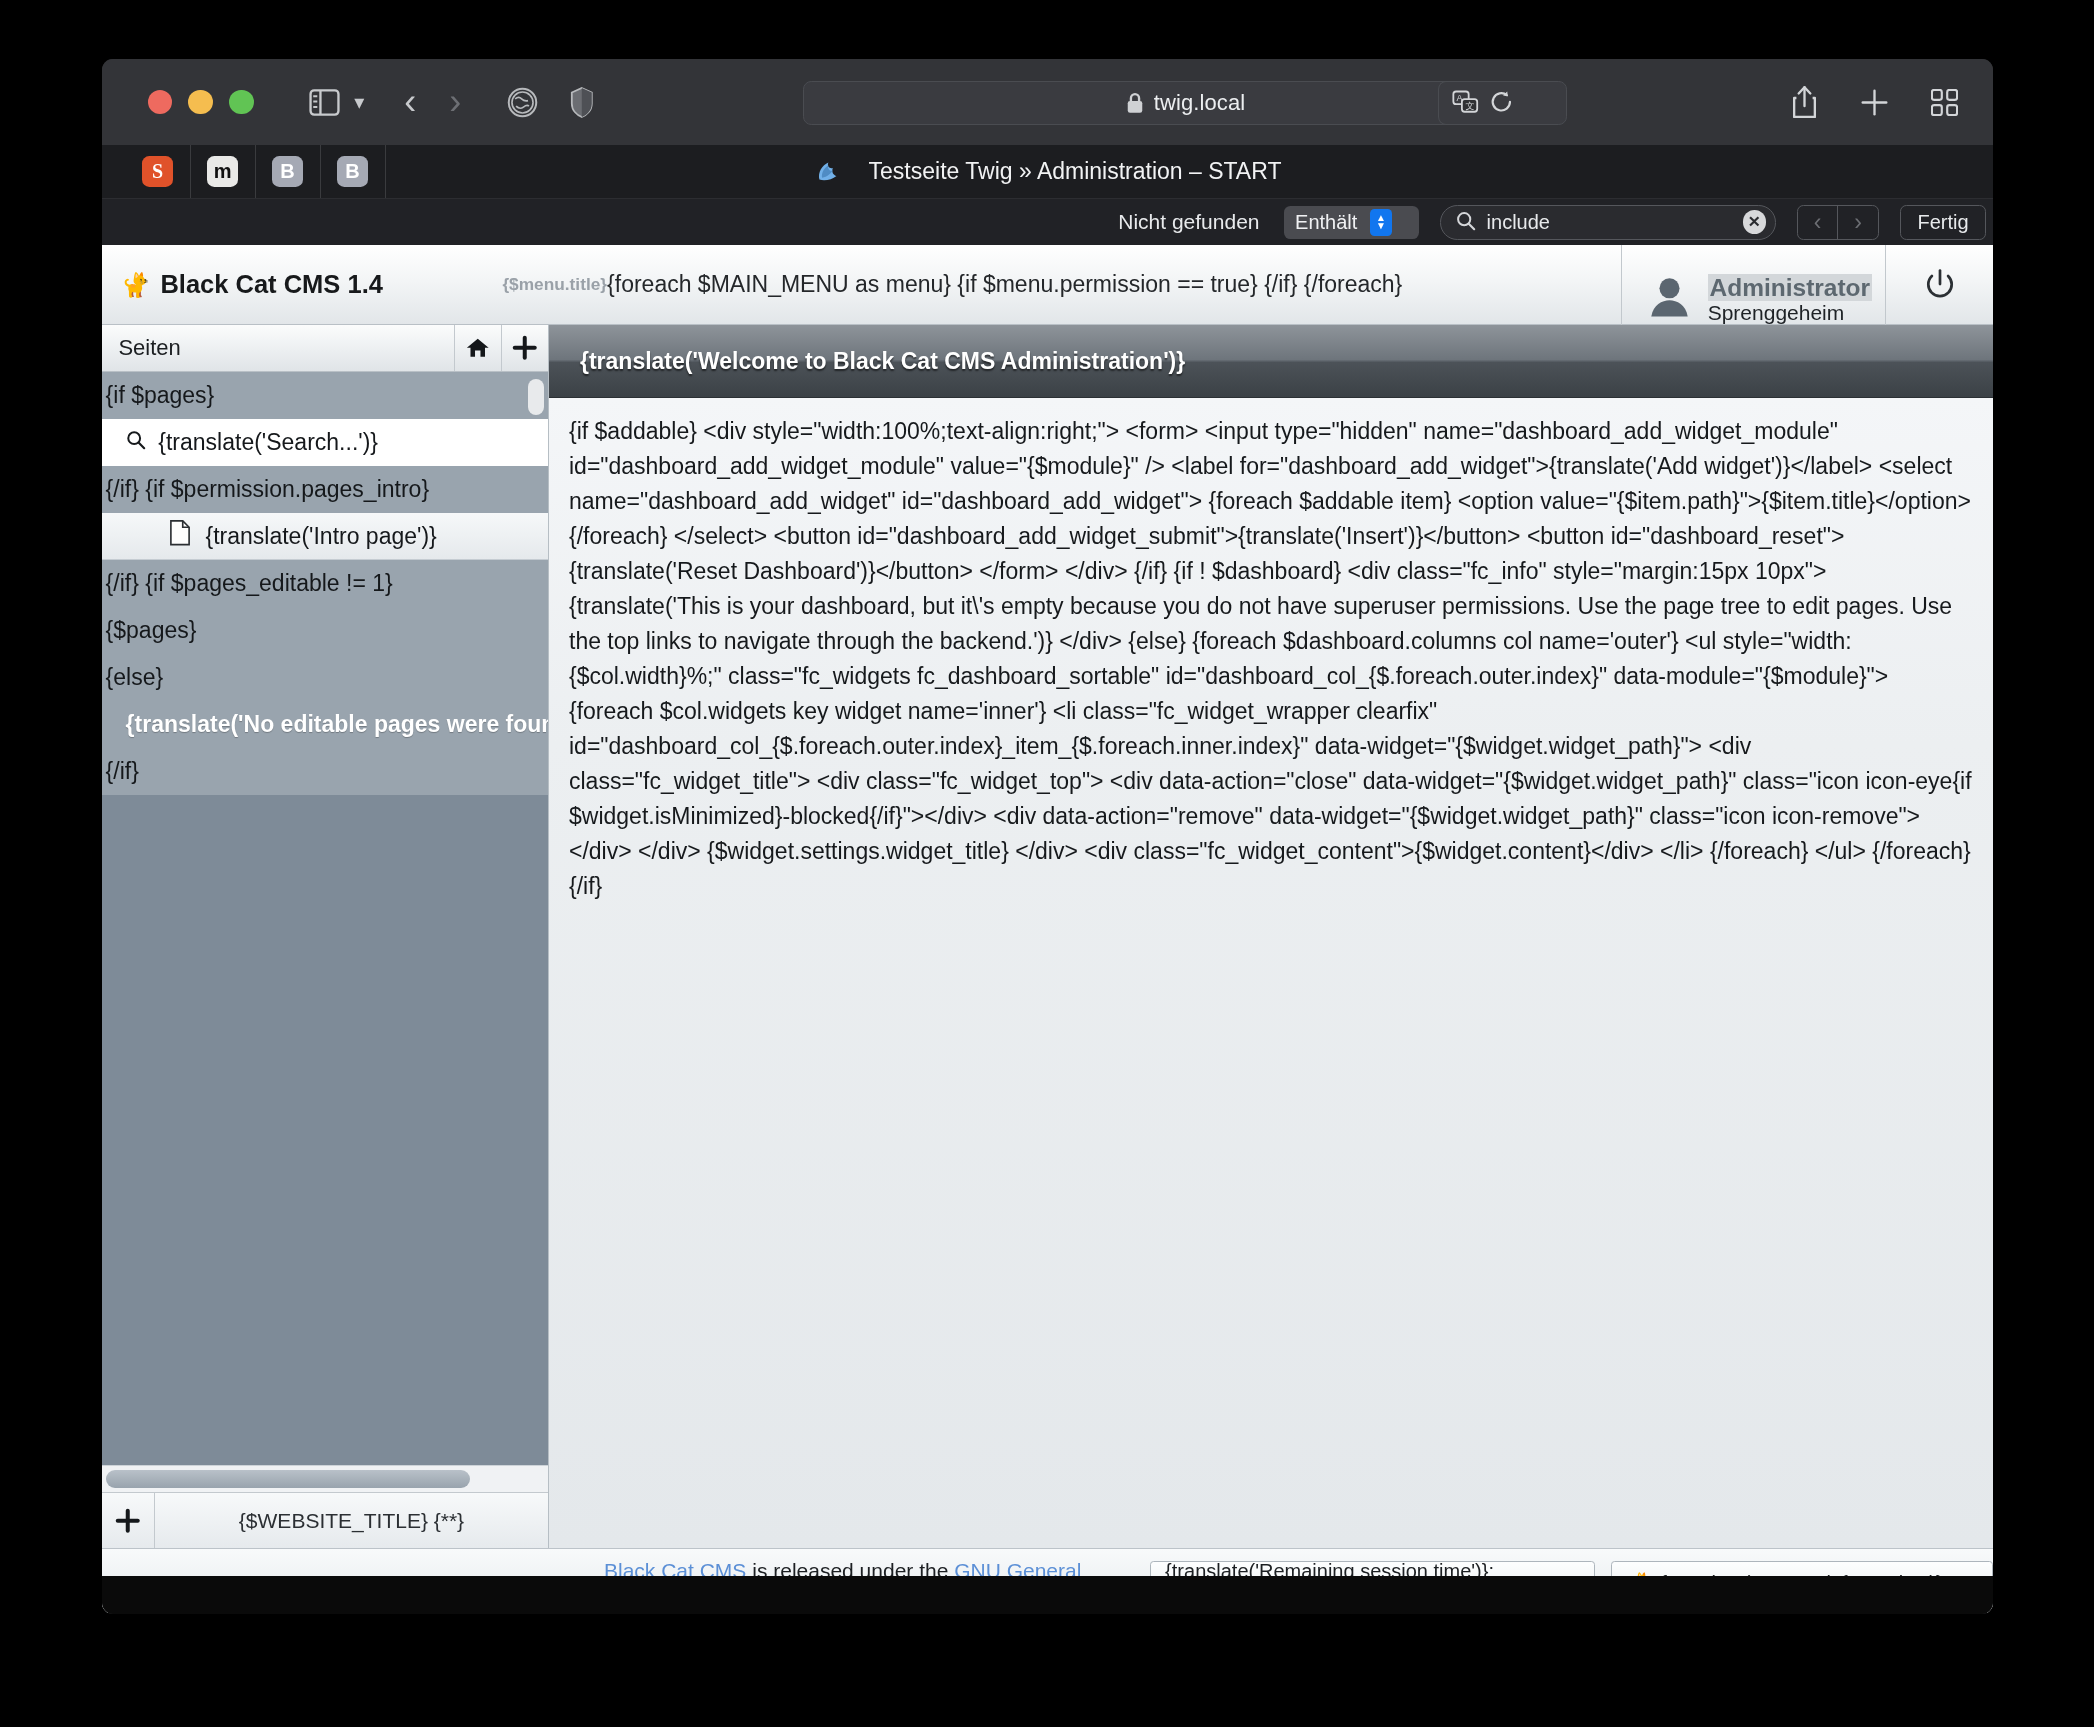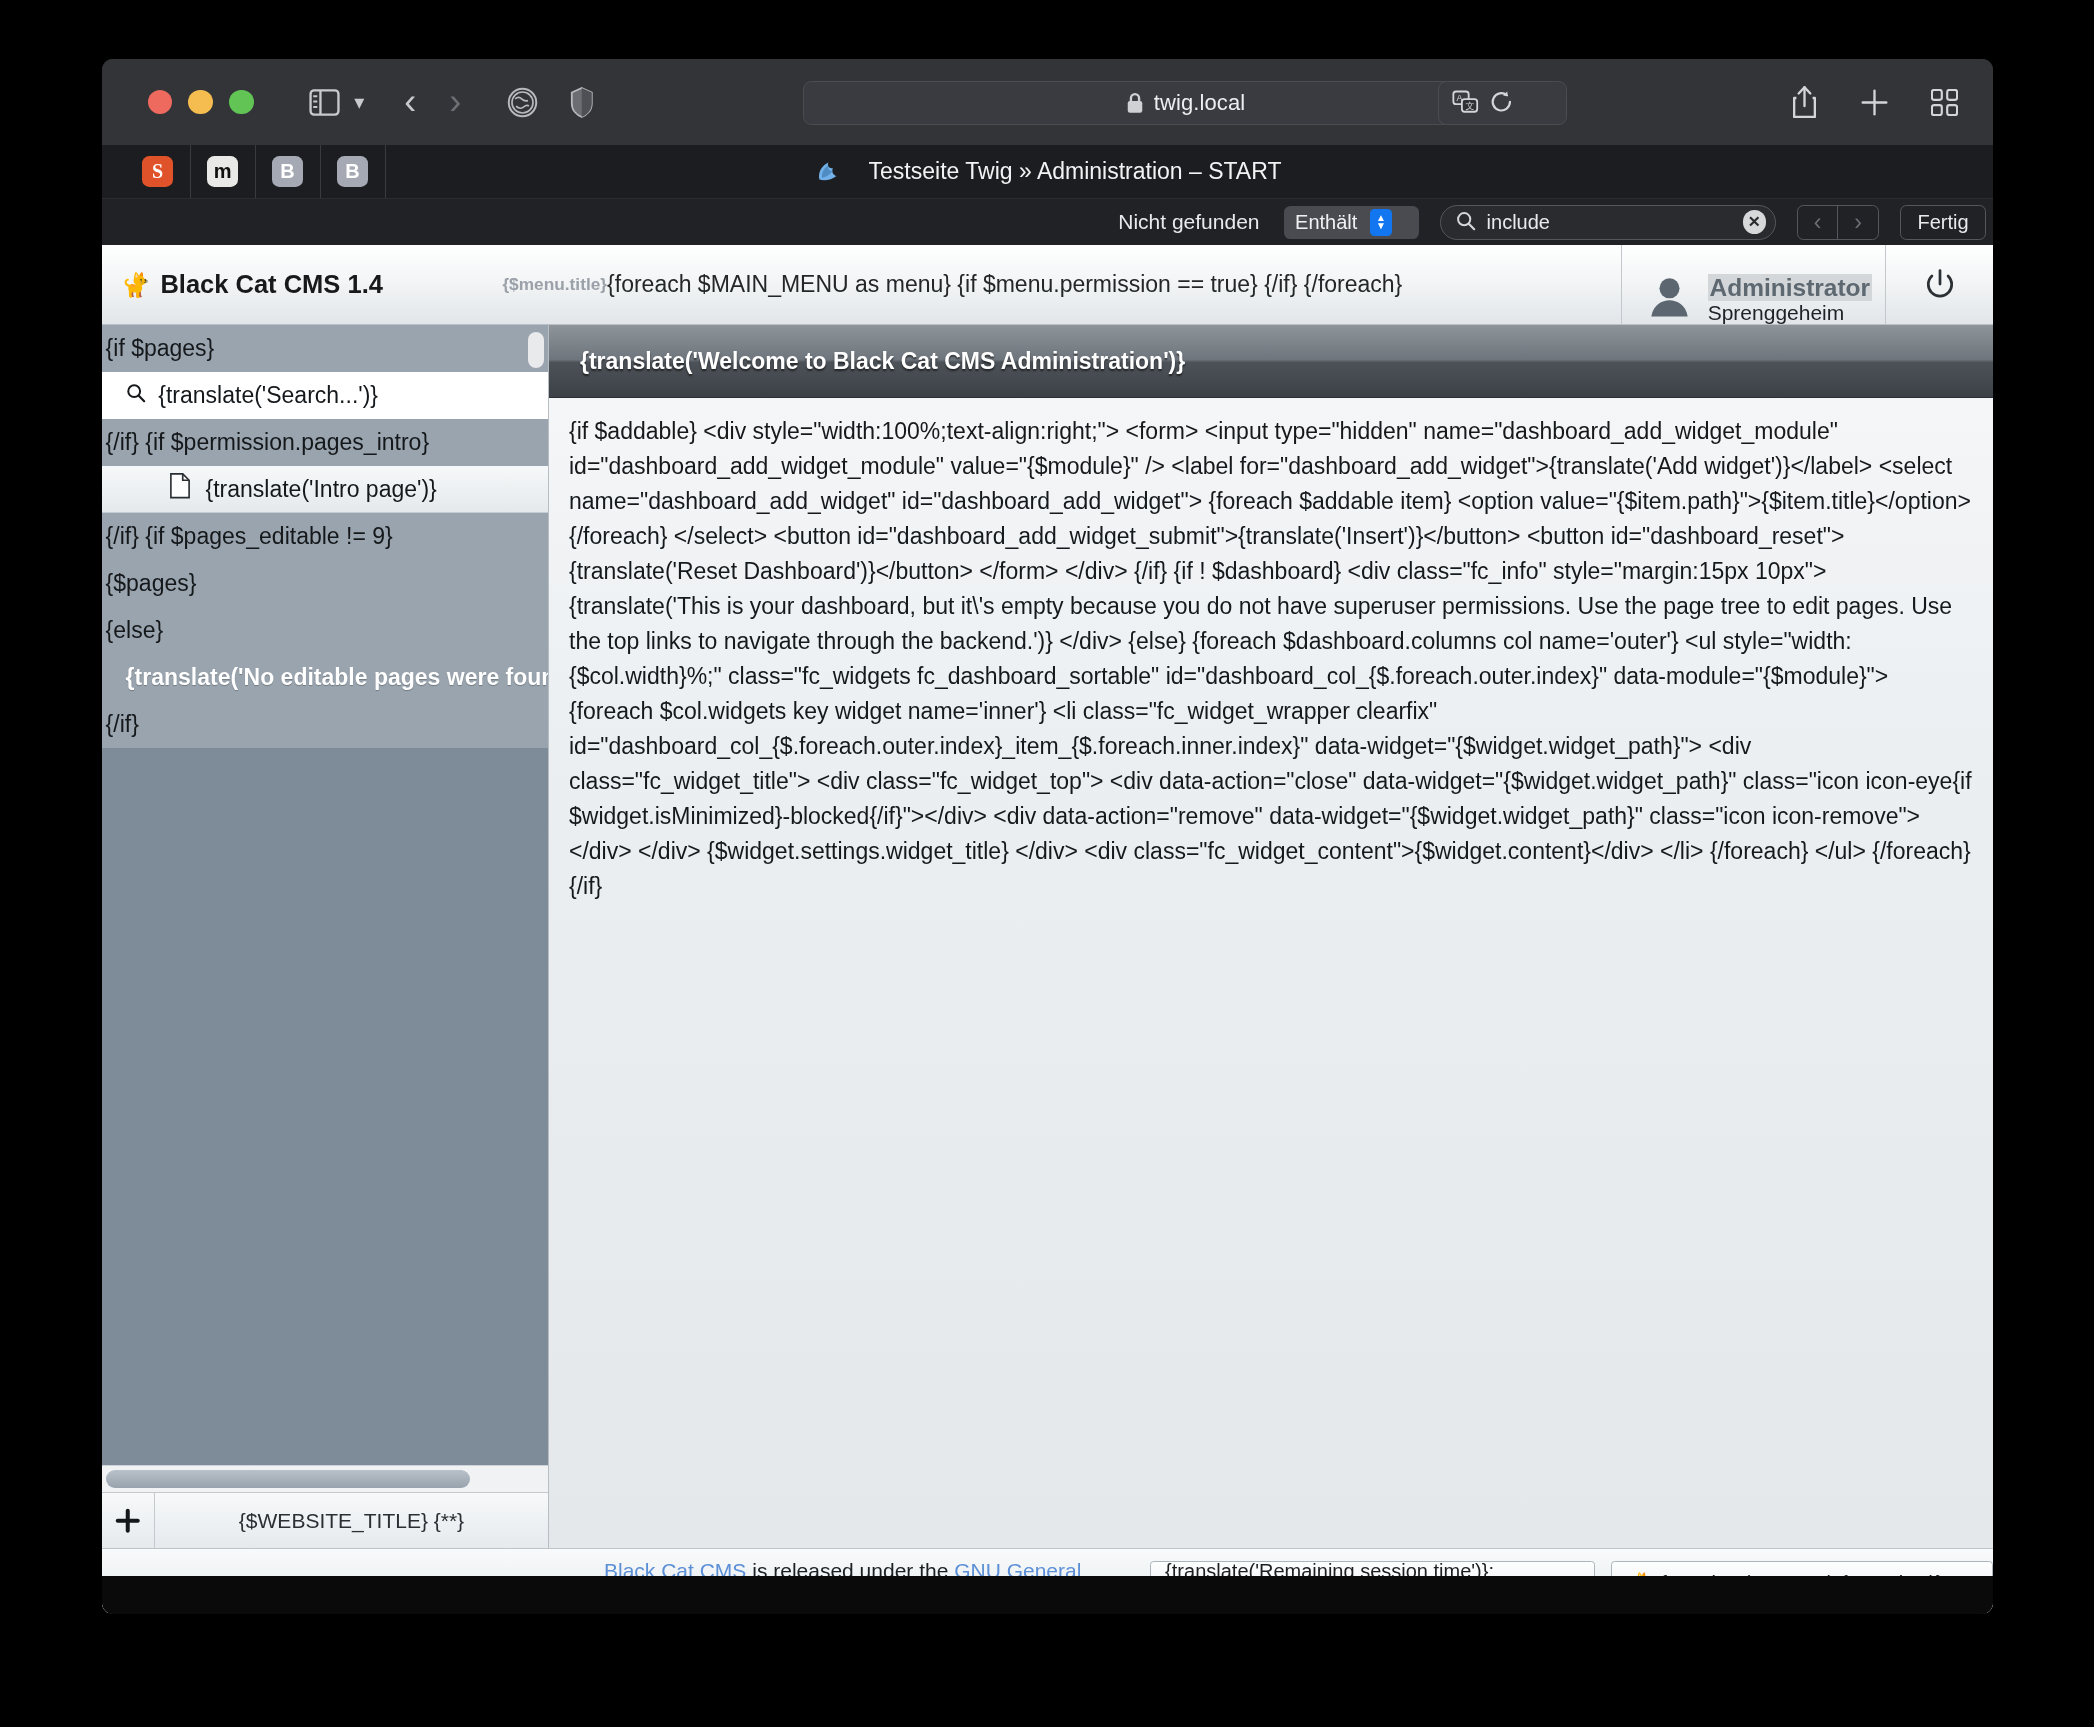--- a/index.html
+++ b/index.html
@@ -518,20 +518,34 @@
         <svg width="36" height="36" viewBox="0 0 40 40">
           <path d="M11 10 a13 13 0 1 0 18 0" fill="none" stroke="#2b3034" stroke-width="3" stroke-linecap="round"></path>
           <line x1="20" y1="4" x2="20" y2="19" stroke="#2b3034" stroke-width="3" stroke-linecap="round"></line>
         </svg>
       </div>
     </div>
 
     <div id="cms-body">
 
       <div id="sidebar">
+        <div id="sidebar-head">
+          <div id="sidebar-head-title">Seiten</div>
+          <div class="sb-btn">
+            <svg width="25.5" height="23.6" viewBox="0 0 28 26">
+              <path d="M2 13 L14 3 L26 13 h-4 v10 h-5 v-7 h-6 v7 h-5 V13 Z" fill="#14171a"></path>
+            </svg>
+          </div>
+          <div class="sb-btn">
+            <svg width="25.5" height="25.5" viewBox="0 0 28 28">
+              <line x1="14" y1="3" x2="14" y2="25" stroke="#14171a" stroke-width="4.4" stroke-linecap="round"></line>
+              <line x1="3" y1="14" x2="25" y2="14" stroke="#14171a" stroke-width="4.4" stroke-linecap="round"></line>
+            </svg>
+          </div>
+        </div>
 
         <div id="tree">
           <div class="tree-row alt">
             <span>{if $pages}</span>
           </div>
           <div class="tree-row search">
             <span>
               <svg width="20" height="20" viewBox="0 0 22 22">
                 <circle cx="9" cy="9" r="6.5" fill="none" stroke="#16191c" stroke-width="2.2"></circle>
                 <line x1="13.8" y1="13.8" x2="20" y2="20" stroke="#16191c" stroke-width="2.4" stroke-linecap="round"></line>
@@ -545,21 +559,21 @@
           <div class="tree-row page">
             <span>
               <svg width="22" height="25.5" viewBox="0 0 24 28">
                 <path d="M2 1 h13 l7 7 v19 H2 Z" fill="#fdfdfd" stroke="#2a2e32" stroke-width="1.8"></path>
                 <path d="M15 1 v7 h7" fill="none" stroke="#2a2e32" stroke-width="1.8"></path>
               </svg>
             </span>
             <span>{translate('Intro page')}</span>
           </div>
           <div class="tree-row alt">
-            <span>{/if} {if $pages_editable != 9}</span>
+            <span>{/if} {if $pages_editable != 1}</span>
           </div>
           <div class="tree-row alt">
             <span>{$pages}</span>
           </div>
           <div class="tree-row alt">
             <span>{else}</span>
           </div>
           <div class="tree-row alt nofound">
             <span>{translate('No editable pages were found.')}</span>
           </div>

